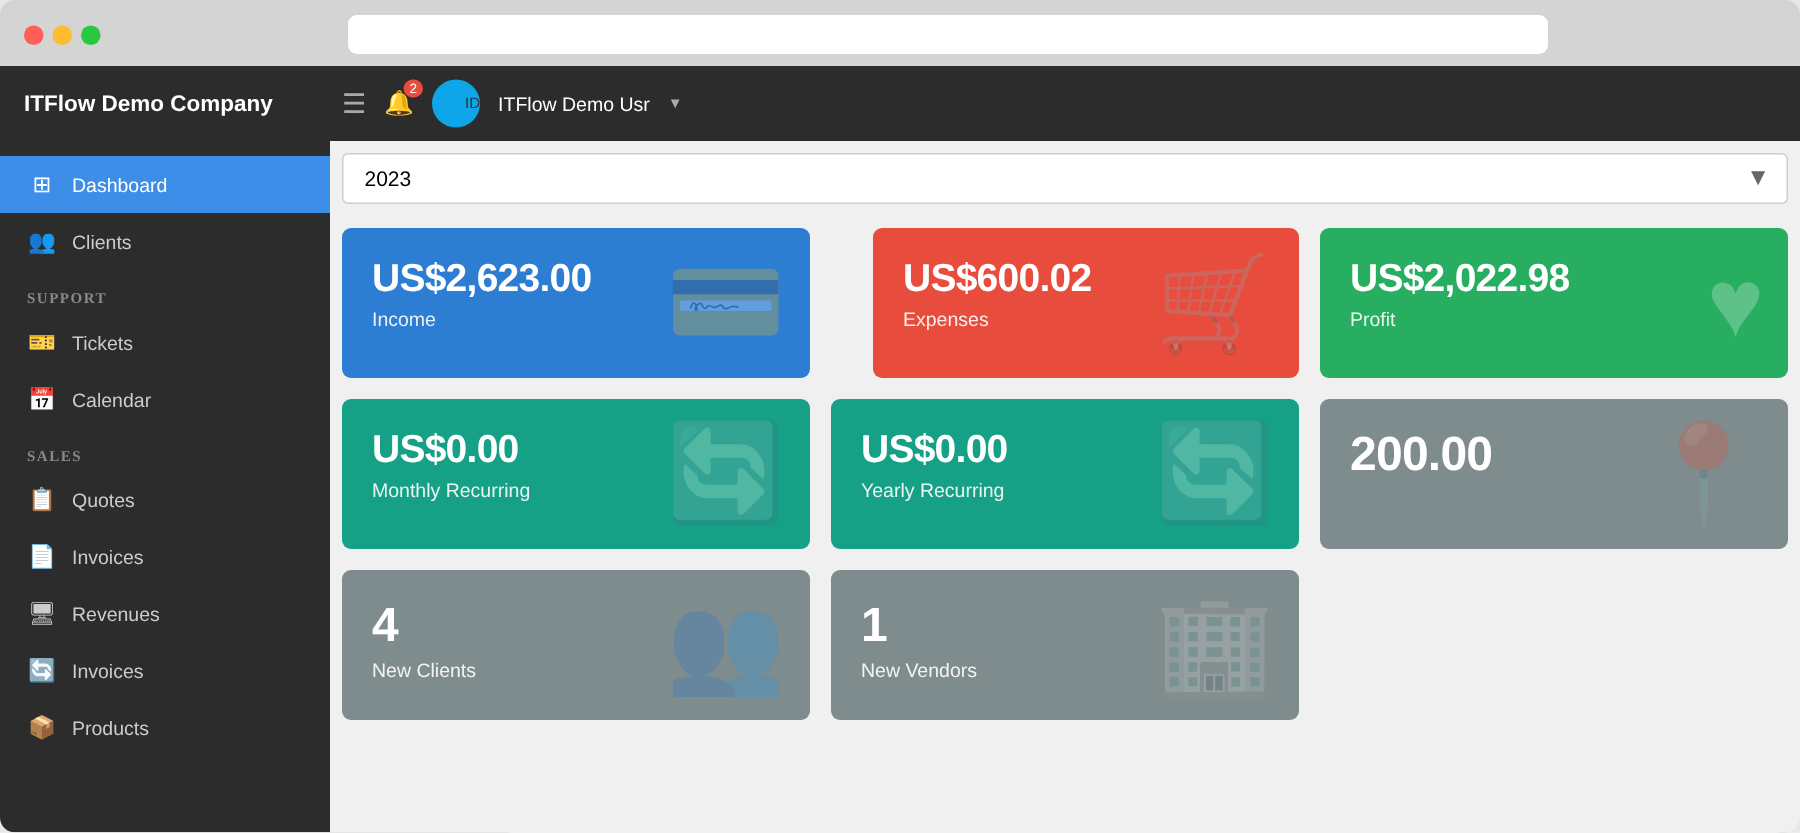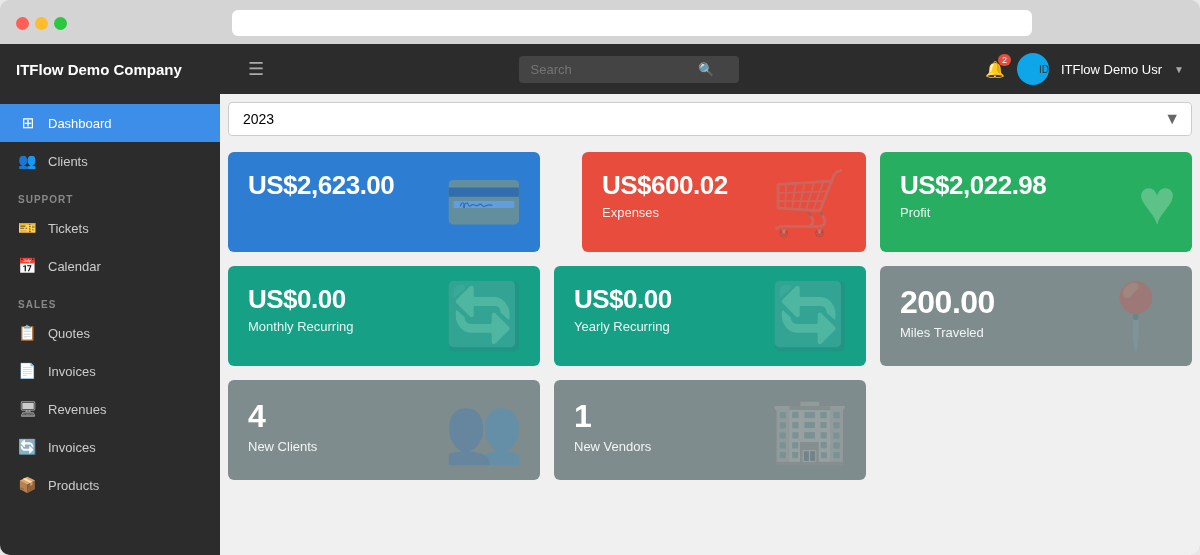--- a/index.html
+++ b/index.html
@@ -49,21 +49,21 @@
     }
 
     
     .navbar {
       background: #2c2c2c;
       color: white;
       height: 50px;
       display: flex;
       align-items: center;
       padding: 16px 16px;
-      gap: 24px;
+      gap: 4px;
       flex-shrink: 0;
     }
     .navbar-brand {
       color: white;
       font-size: 15px;
       font-weight: 600;
       width: 200px;
       flex-shrink: 0;
     }
     .navbar-toggle {
@@ -165,20 +165,21 @@
     }
     .sidebar-item.active { background: #3d8ee8; color: white; }
     .sidebar-item .icon { font-size: 15px; width: 20px; text-align: center; }
     .sidebar-section-label {
       color: #888;
       font-size: 10px;
       font-weight: 700;
       letter-spacing: 1px;
       padding: 14px 18px 4px;
       text-transform: uppercase;
+      font-family: Liberation Serif, serif;
     }
 
     
     .dashboard-content {
       flex: 1;
       background: #f0f0f0;
       padding: 8px;
       overflow-y: auto;
     }
 
@@ -275,26 +276,20 @@
     </div>
     <div class="browser-addressbar"></div>
   </div>
 
   <div class="browser-body">
     <div class="app-wrapper">
 
       <div class="navbar">
         <span class="navbar-brand">ITFlow Demo Company</span>
         <span class="navbar-toggle">☰</span>
-        <div class="navbar-search">
-          <div class="search-box">
-            <input type="text" placeholder="Search" style="">
-            <span class="search-icon-btn">🔍</span>
-          </div>
-        </div>
         <div class="navbar-right">
           <div class="notif-bell">
             🔔
             <span class="notif-badge">2</span>
           </div>
           <div class="user-avatar">
             <span>ID</span>
           </div>
           <span class="user-label">ITFlow Demo Usr</span>
           <span class="caret">▼</span>
@@ -359,20 +354,21 @@
               </select>
               <span class="select-caret">▼</span>
             </div>
           </div>
 
           <div class="stats-grid">
 
             <div class="stat-card card-blue">
               <div>
                 <div class="amount">US$2,623.00</div>
+                <div class="label">Income</div>
               </div>
               <span class="bg-icon">💳</span>
             </div>
 
             <div class="stat-card card-red">
               <div>
                 <div class="amount">US$600.02</div>
                 <div class="label">Expenses</div>
               </div>
               <span class="bg-icon">🛒</span>
@@ -398,21 +394,20 @@
               <div>
                 <div class="amount">US$0.00</div>
                 <div class="label">Yearly Recurring</div>
               </div>
               <span class="bg-icon">🔄</span>
             </div>
 
             <div class="stat-card card-gray number-only">
               <div>
                 <div class="amount">200.00</div>
-                <div class="label">Miles Traveled</div>
               </div>
               <span class="bg-icon">📍</span>
             </div>
 
             <div class="stat-card card-gray number-only">
               <div>
                 <div class="amount">4</div>
                 <div class="label">New Clients</div>
               </div>
               <span class="bg-icon">👥</span>

